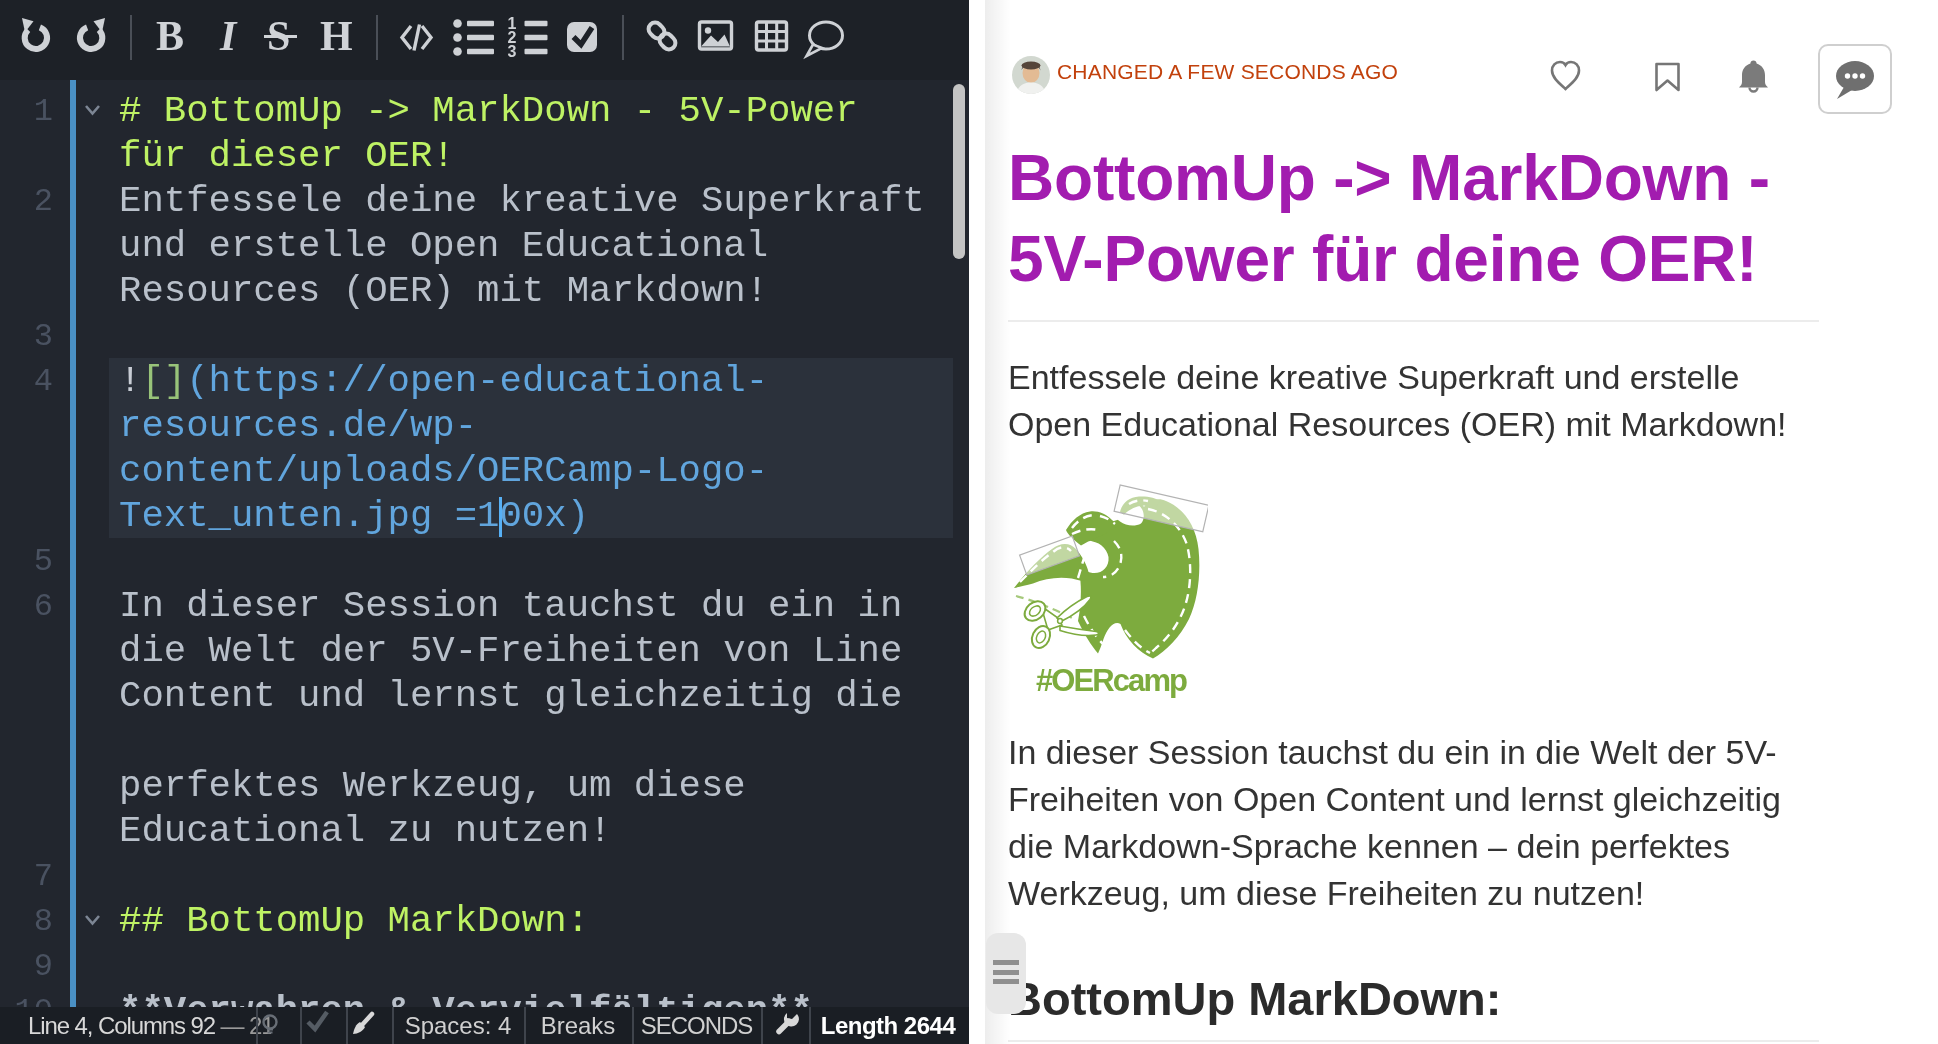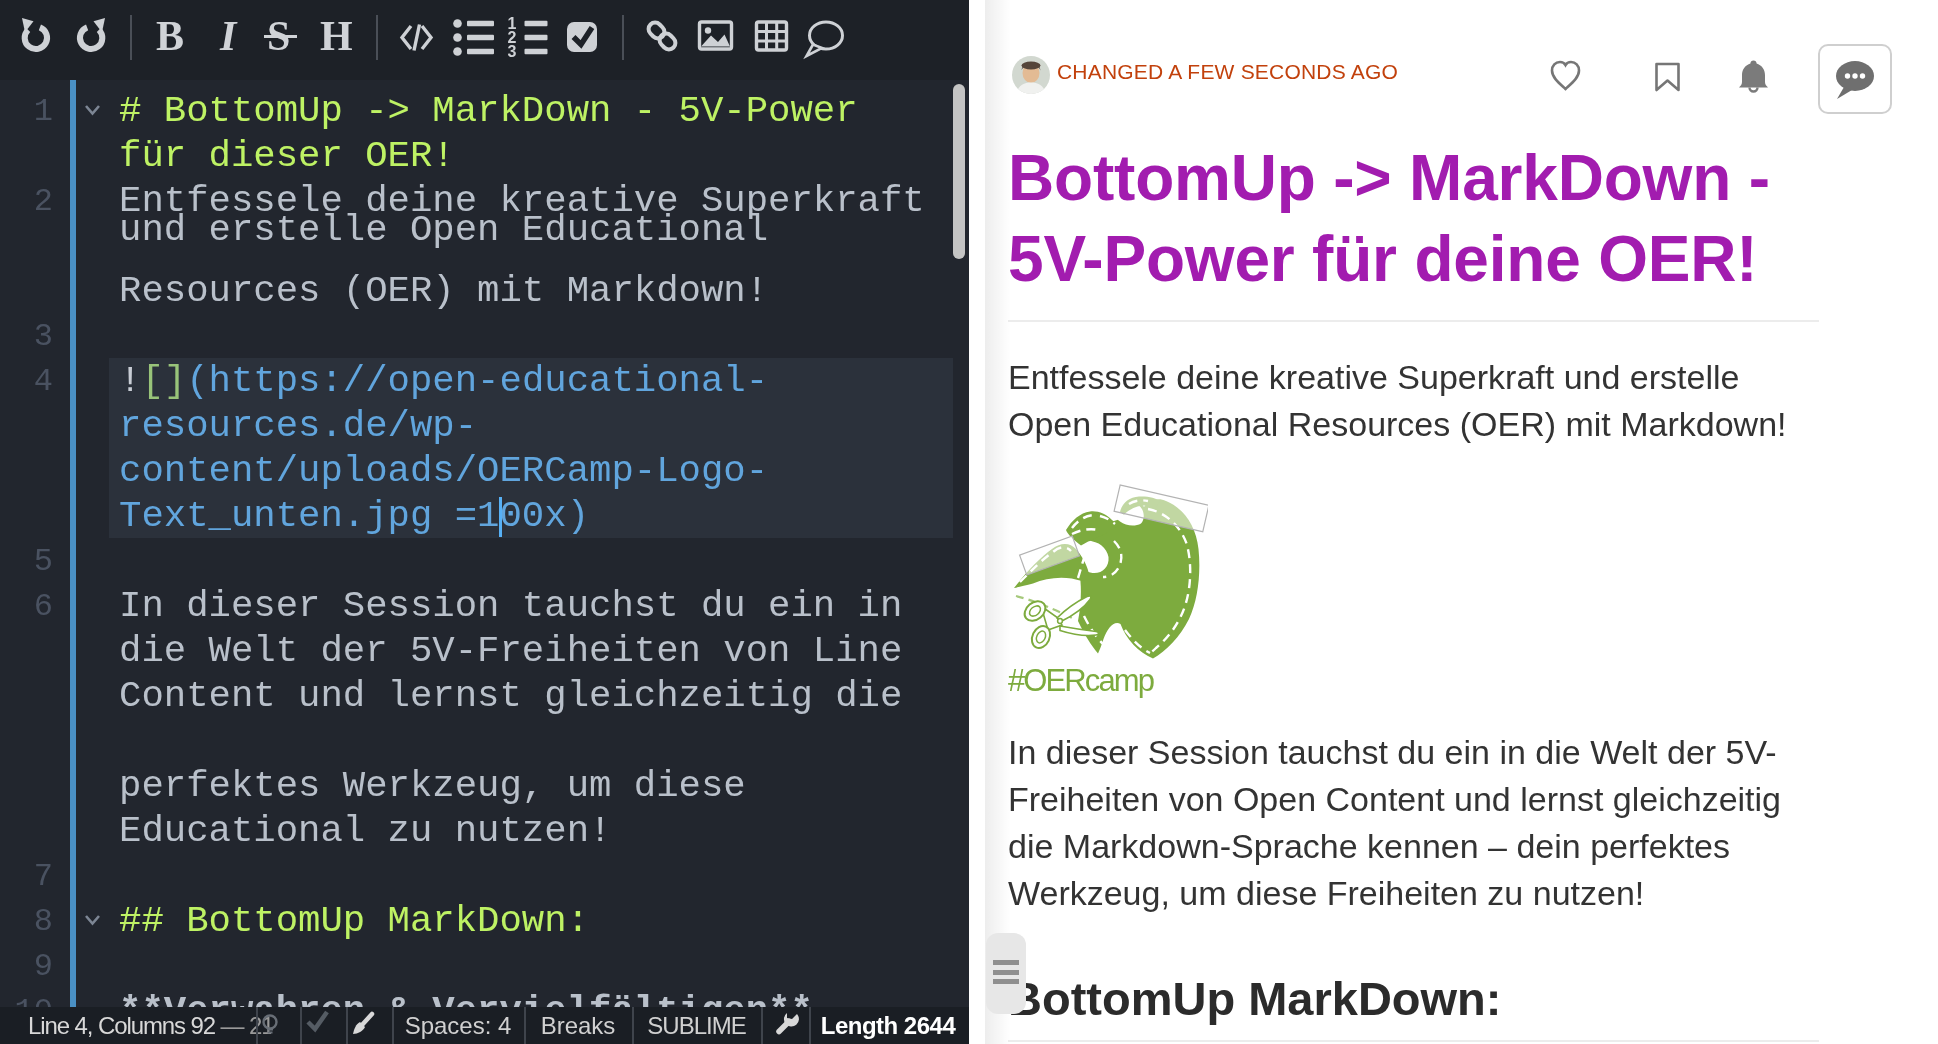--- a/index.html
+++ b/index.html
@@ -57,21 +57,21 @@
   <div class="gnum" style="top:909px">10</div>
   <svg class="fold" style="top:9px" viewBox="0 0 19 45">
           <path d="M3 17 L9.5 24.5 L16 17" fill="none" stroke="#7d8694" stroke-width="2.6"></path>
         </svg>
   <svg class="fold" style="top:819px" viewBox="0 0 19 45">
           <path d="M3 17 L9.5 24.5 L16 17" fill="none" stroke="#7d8694" stroke-width="2.6"></path>
         </svg>
   <div class="crow org" style="top:9px"># BottomUp -&gt; MarkDown - 5V-Power</div>
   <div class="crow org" style="top:54px">für dieser OER!</div>
   <div class="crow" style="top:99px">Entfessele deine kreative Superkraft</div>
-  <div class="crow" style="top:128px">und erstelle Open Educational</div>
+  <div class="crow" style="top:144px">und erstelle Open Educational</div>
   <div class="crow" style="top:189px">Resources (OER) mit Markdown!</div>
   <div class="crow" style="top:279px"><span class="wht">!</span><span class="grn">[]</span><span class="blu">(https://open-educational-</span></div>
   <div class="crow blu" style="top:324px">resources.de/wp-</div>
   <div class="crow blu" style="top:369px">content/uploads/OERCamp-Logo-</div>
   <div class="crow blu" style="top:414px">Text_unten.jpg =100x)</div>
   <div class="crow" style="top:504px">In dieser Session tauchst du ein in</div>
   <div class="crow" style="top:549px">die Welt der 5V-Freiheiten von Line</div>
   <div class="crow" style="top:594px">Content und lernst gleichzeitig die</div>
   <div class="crow" style="top:684px">perfektes Werkzeug, um diese</div>
   <div class="crow" style="top:729px">Educational zu nutzen!</div>
@@ -144,21 +144,21 @@
   <div class="ssep" style="left:256px"></div>
   <div class="ssep" style="left:300px"></div>
   <div class="ssep" style="left:346px"></div>
   <div class="ssep" style="left:392px"></div>
   <div class="ssep" style="left:524px"></div>
   <div class="ssep" style="left:632px"></div>
   <div class="ssep" style="left:761px"></div>
   <div class="ssep" style="left:809px"></div>
   <div class="stxt" style="left:392px;width:132px;text-align:center">Spaces: 4</div>
   <div class="stxt" style="left:524px;width:108px;text-align:center">Breaks</div>
-  <div class="stxt" style="left:632px;width:129px;text-align:center;letter-spacing:-1px">SUBLIME</div>
+  <div class="stxt" style="left:632px;width:129px;text-align:center;letter-spacing:-1px">SECONDS</div>
   <div class="stxt" style="left:815px;width:146px;text-align:center;font-weight:bold;color:#fff;letter-spacing:-0.5px">Length 2644</div>
   <svg class="abs" style="left:256px;top:0" width="140" height="37" viewBox="0 0 140 37">
    <circle cx="14" cy="15" r="6.5" stroke="#686e76" stroke-width="2.4" fill="none"></circle>
    <rect x="11" y="21.5" width="6" height="2" fill="#686e76"></rect>
           <rect x="11.5" y="24.5" width="5" height="2" fill="#686e76"></rect>
    <path d="M52 15 L59 22 L71 5" stroke="#555c64" stroke-width="4.5" fill="none"></path>
    <path d="M116 7 L106 18" stroke="#d8d8d8" stroke-width="4.5" stroke-linecap="round"></path>
    <path d="M104 15 C100 17,98 22,97 27 C102 27,107 24,109 20 Z" fill="#d8d8d8"></path>
   </svg>
   <svg class="abs" style="left:770px;top:0" width="39" height="37" viewBox="0 0 39 37">
@@ -229,21 +229,21 @@
    <path d="M33 128 L50 140 L54 147 L40 152 Z" stroke-width="1.6"></path>
    <path d="M49 140 C58 131,68 124,79 118.5 C82.5 117,84 118.5,82 121.5 C76 130,64 138,53 143.5 Z" stroke-width="1.6"></path>
    <path d="M52 148 C63 150,76 152,88 153.5 C91.5 154,91.5 156.5,88 157 C77 158.5,63 156,52 152.5 Z" stroke-width="1.6"></path>
    <ellipse cx="27" cy="133" rx="11.5" ry="8.5" stroke-width="2" transform="rotate(-40 27 133)"></ellipse>
    <ellipse cx="27" cy="133" rx="6.2" ry="4.2" stroke-width="1.5" transform="rotate(-40 27 133)"></ellipse>
    <ellipse cx="33" cy="159" rx="11.5" ry="8.5" stroke-width="2" transform="rotate(-65 33 159)"></ellipse>
    <ellipse cx="33" cy="159" rx="6.2" ry="4.2" stroke-width="1.5" transform="rotate(-65 33 159)"></ellipse>
    <circle cx="52" cy="143" r="2.4" stroke-width="1.5"></circle>
   </g>
  </svg>
- <div class="abs" style="left:39px;top:663px;width:206px;font-size:31px;font-weight:normal;letter-spacing:-1.9px;color:#7dab3e">#OERcamp</div>
+ <div class="abs" style="left:39px;top:663px;width:206px;text-align:center;font-size:31px;font-weight:bold;letter-spacing:-1.9px;color:#7dab3e">#OERcamp</div>
  <div id="p2">In dieser Session tauchst du ein in die Welt der 5V-<br>Freiheiten von Open Content und lernst gleichzeitig<br>die Markdown-Sprache kennen – dein perfektes<br>Werkzeug, um diese Freiheiten zu nutzen!</div>
  <div id="h2">BottomUp MarkDown:</div>
  <div id="hr2"></div>
 </div>
 <div id="lshadow"></div>
 <div id="handle">
       <div class="hbar" style="top:27px"></div>
       <div class="hbar" style="top:36.5px"></div>
       <div class="hbar" style="top:46px"></div>
     </div>

